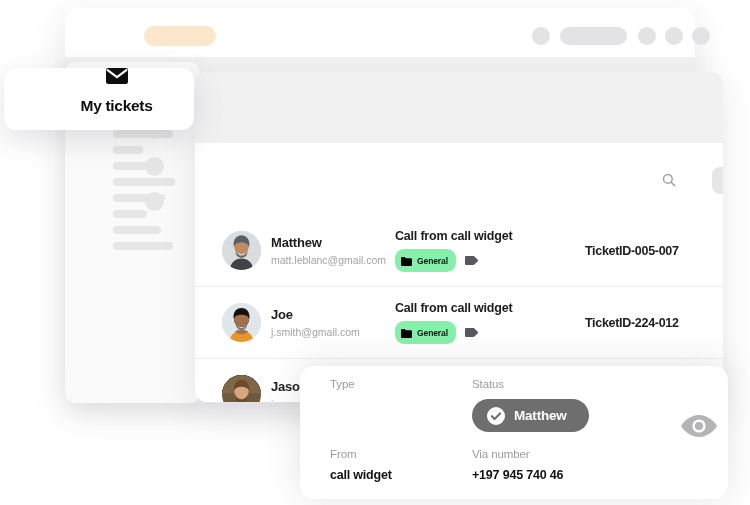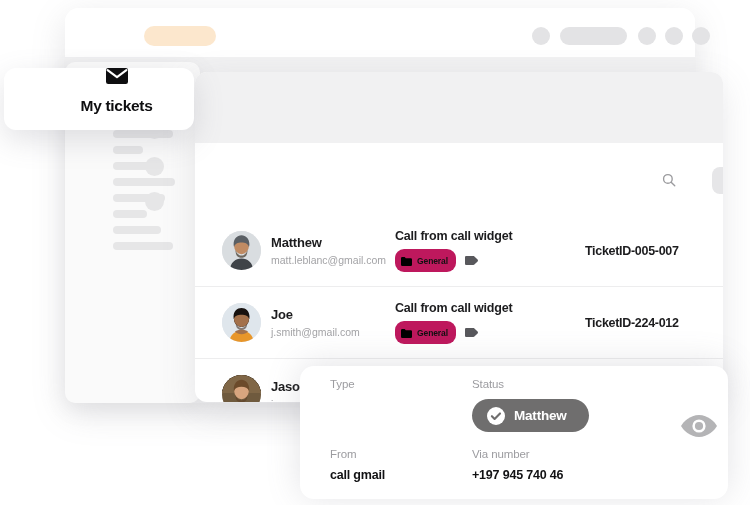--- a/index.html
+++ b/index.html
@@ -179,21 +179,21 @@
     font-weight: bold;
     color: #1c1c1e;
     letter-spacing: -0.2px;
     margin-bottom: 6px;
   }
   .tagline { display: flex; align-items: center; }
   .badge-general {
     display: inline-flex;
     align-items: center;
     gap: 5px;
-    background: #be185d;
+    background: #86efac;
     border-radius: 9px;
     padding: 2.5px 8px 2.5px 6px;
   }
   .badge-general .lbl {
     font-size: 8.5px;
     font-weight: bold;
     color: #111;
     letter-spacing: -0.1px;
   }
   .tag-icon { margin-left: 9px; color: #58585c; display: inline-flex; }
@@ -485,21 +485,21 @@
     <span class="check-icon">
       <svg width="18" height="18" viewBox="0 0 18 18">
         <circle cx="9" cy="9" r="9" fill="#ffffff"></circle>
         <path d="M4.9 9.2l2.7 2.8 5.4-5.6" stroke="#6f6e6e" stroke-width="2.1" fill="none" stroke-linecap="round" stroke-linejoin="round"></path>
       </svg>
     </span>
     <span class="txt">Matthew</span>
   </div>
 
   <div class="dt-label lab-from">From</div>
-  <div class="dt-value val-from">call gmail</div>
+  <div class="dt-value val-from">call widget</div>
   <div class="dt-label lab-via">Via number</div>
   <div class="dt-value val-via">+197 945 740 46</div>
 
   <span class="eye-btn">
     <svg width="38" height="26" viewBox="0 0 38 26">
       <path d="M19 2C10 2 3.2 9 1 13c2.2 4 9 11 18 11s15.8-7 18-11C34.8 9 28 2 19 2z" fill="#b4b4b6"></path>
       <circle cx="19" cy="13" r="6.6" fill="#ffffff"></circle>
       <circle cx="19" cy="13" r="4.1" fill="#b4b4b6"></circle>
     </svg>
   </span>

